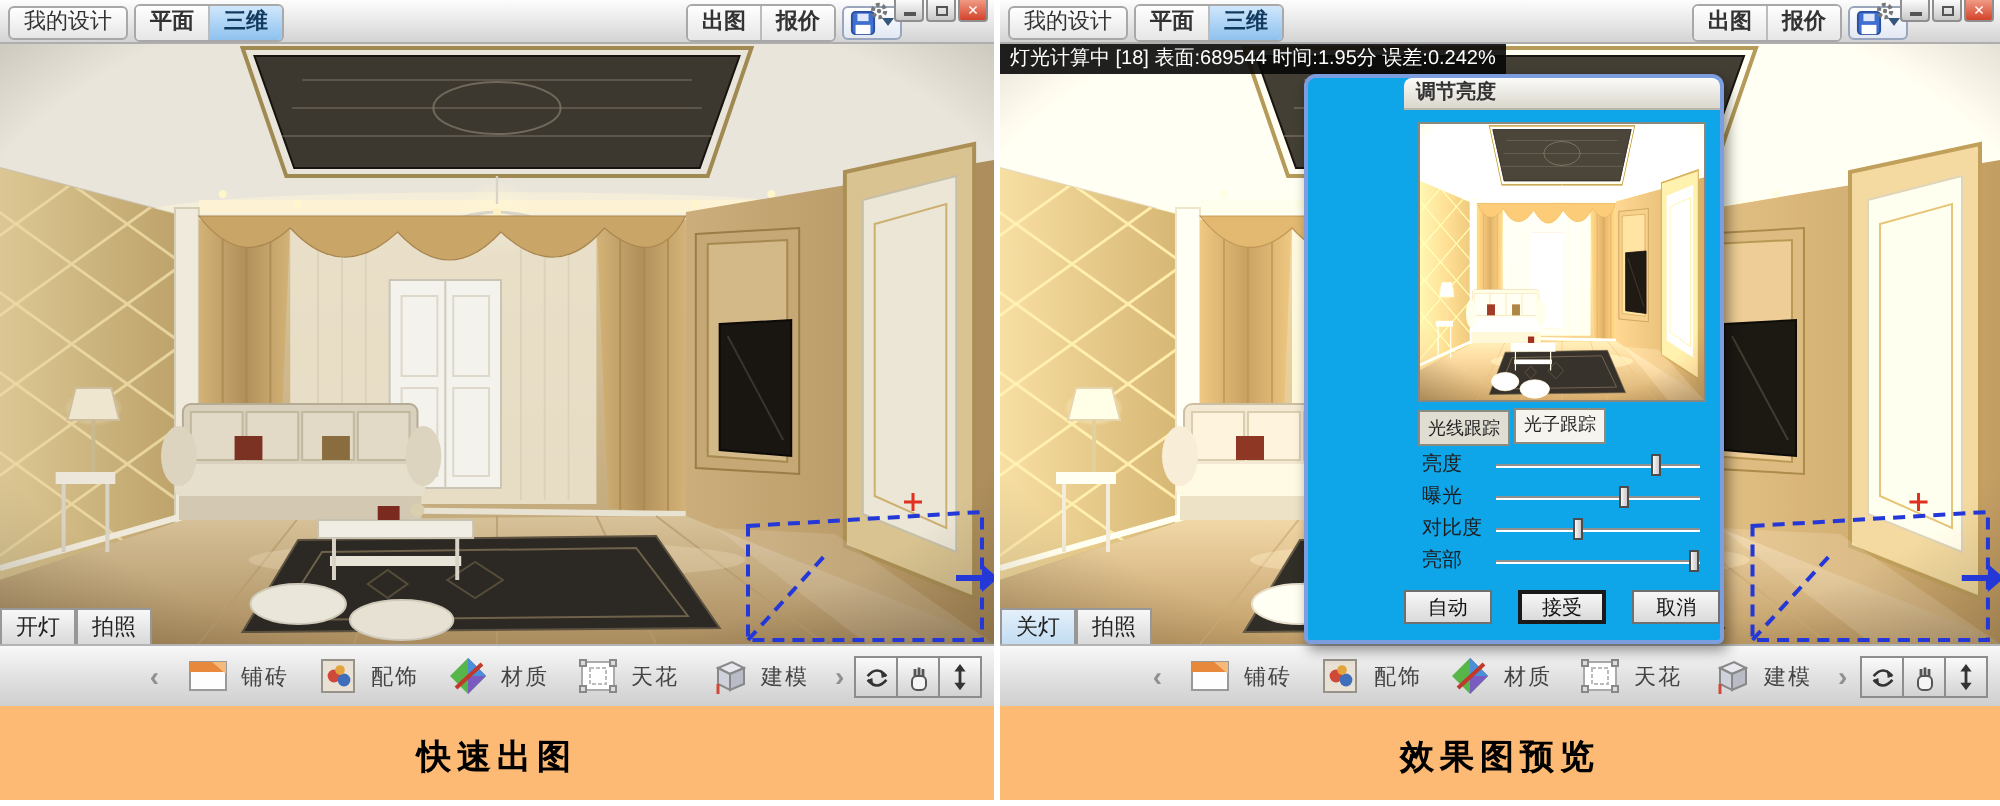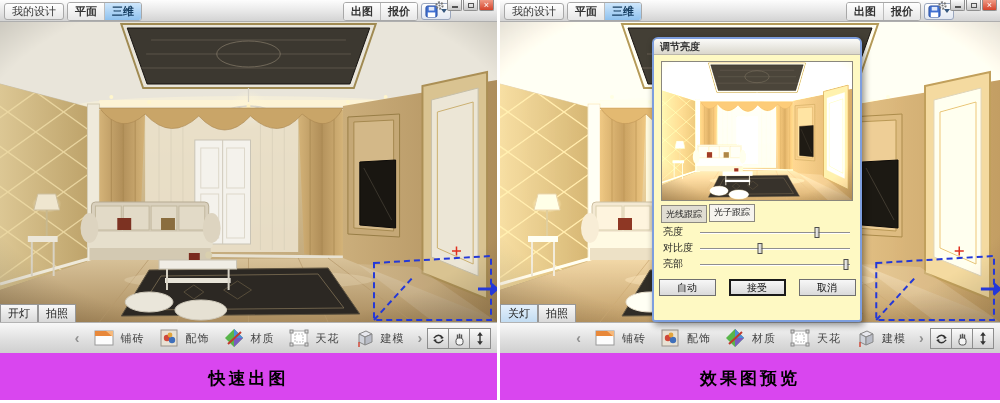--- a/index.html
+++ b/index.html
@@ -55,26 +55,26 @@
     border-top:1px solid #b3b3b3; display:flex; align-items:center; justify-content:center; gap:13px; }
   .tool-item { display:flex; align-items:center; gap:6px; }
   .tool-item svg { display:block; }
   .tool-label { font-size:11px; color:#444; letter-spacing:1px; }
   .chev { font-size:14px; font-weight:bold; color:#909090; line-height:1; }
   .nav-group { position:absolute; right:6px; top:5px; display:flex; }
   .nav-btn { width:22px; height:21px; margin-left:-1px; border:1px solid #8d8d8d;
     background:linear-gradient(#fbfbfb,#d2d2d2); display:flex; align-items:center; justify-content:center; }
 
   
-  .caption-area { height:50px; display:flex; align-items:center; justify-content:center; background:#d946ef; }
+  .caption-area { height:50px; display:flex; align-items:center; justify-content:center; background:#fdba74; }
   .caption { font-size:17px; font-weight:bold; color:#000; letter-spacing:3px; }
 
   
-  .dialog { position:absolute; left:152px; top:37px; width:210px; height:285px; background:#fef9c3;
-    border:2px solid #7d9ede; border-radius:6px 6px 3px 3px; box-shadow:2px 3px 7px rgba(0,0,0,.45); z-index:8; }
+  .dialog { position:absolute; left:152px; top:37px; width:210px; height:285px; background:#0ea5e9;
+    border:2px solid #7d9ede; border-radius:6px 6px 3px 3px; box-shadow:2px 3px 7px rgba(0,0,0,.45); z-index:8;padding-left:48px; }
   .dlg-title { height:16px; background:linear-gradient(#fbfbf9,#dad7cc); border-bottom:1px solid #bab6aa;
     border-radius:4px 4px 0 0; font-size:10px; font-weight:bold; color:#333; line-height:15px; padding:0 6px; }
   .preview { position:relative; margin:6px 7px 0; height:140px; border:1px solid #8a877d; overflow:hidden; background:#c8b48a; }
   .preview svg { position:absolute; inset:0; width:100%; height:100%; filter:brightness(1.24) saturate(1.1); }
   .dtabs { display:flex; gap:2px; margin:4px 0 1px 7px; }
   .dtab { font-size:9px; padding:1px 4px; color:#222; background:#e0ddd2; border:1px solid #8d8a80;
     border-bottom:1px solid #8d8a80; }
   .dtab.active { background:#f6f4ee; position:relative; top:-1px; padding-bottom:2px; }
   .srow { display:flex; align-items:center; height:16px; margin:0 10px 0 9px; }
   .slabel { width:37px; font-size:10px; color:#1d1d1d; white-space:nowrap; }
@@ -444,20 +444,21 @@
 
     <div class="canvas">
       <div class="scene-wrap">
         <svg viewBox="0 0 500 300" preserveAspectRatio="none">
             <use href="#scene"></use>
           </svg>
       </div>
       <svg class="sel-overlay" viewBox="0 0 497 300" preserveAspectRatio="none">
           <use href="#selmark"></use>
         </svg>
+      <div class="statusbar">灯光计算中 [18] 表面:689544 时间:1.95分 误差:0.242%</div>
       <div class="view-tabs">
         <button class="vtab lit">关灯</button>
         <button class="vtab">拍照</button>
       </div>
     </div>
 
     <div class="dialog">
       <div class="dlg-title">调节亮度</div>
       <div class="preview">
         <svg viewBox="0 0 500 300" preserveAspectRatio="none">
@@ -465,20 +466,26 @@
           </svg>
       </div>
       <div class="dtabs">
         <button class="dtab">光线跟踪</button>
         <button class="dtab active">光子跟踪</button>
       </div>
       <div class="srow">
         <span class="slabel">亮度</span>
         <div class="strack">
             <div class="shandle" style="left: 78%;"></div>
+          </div>
+      </div>
+      <div class="srow">
+        <span class="slabel">曝光</span>
+        <div class="strack">
+            <div class="shandle" style="left: 63%;"></div>
           </div>
       </div>
       <div class="srow">
         <span class="slabel">对比度</span>
         <div class="strack">
             <div class="shandle" style="left: 40%;"></div>
           </div>
       </div>
       <div class="srow">
         <span class="slabel">亮部</span>

